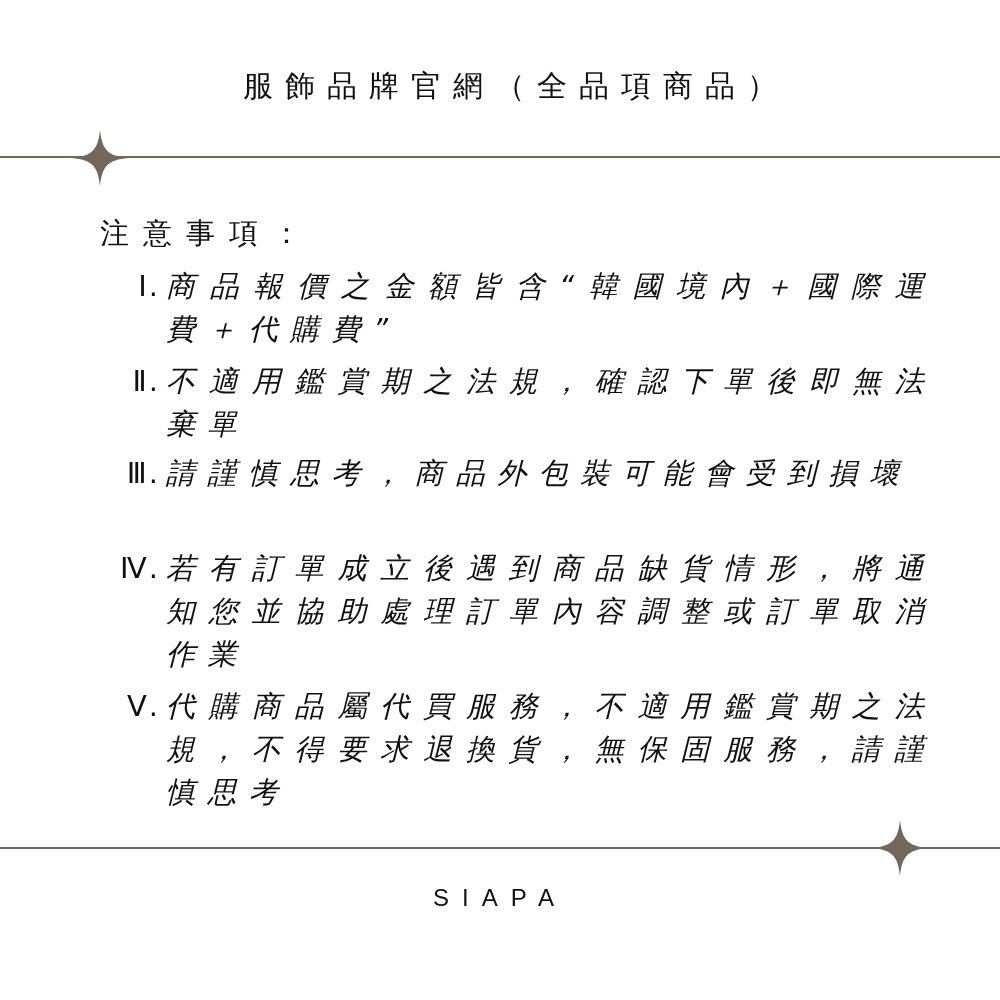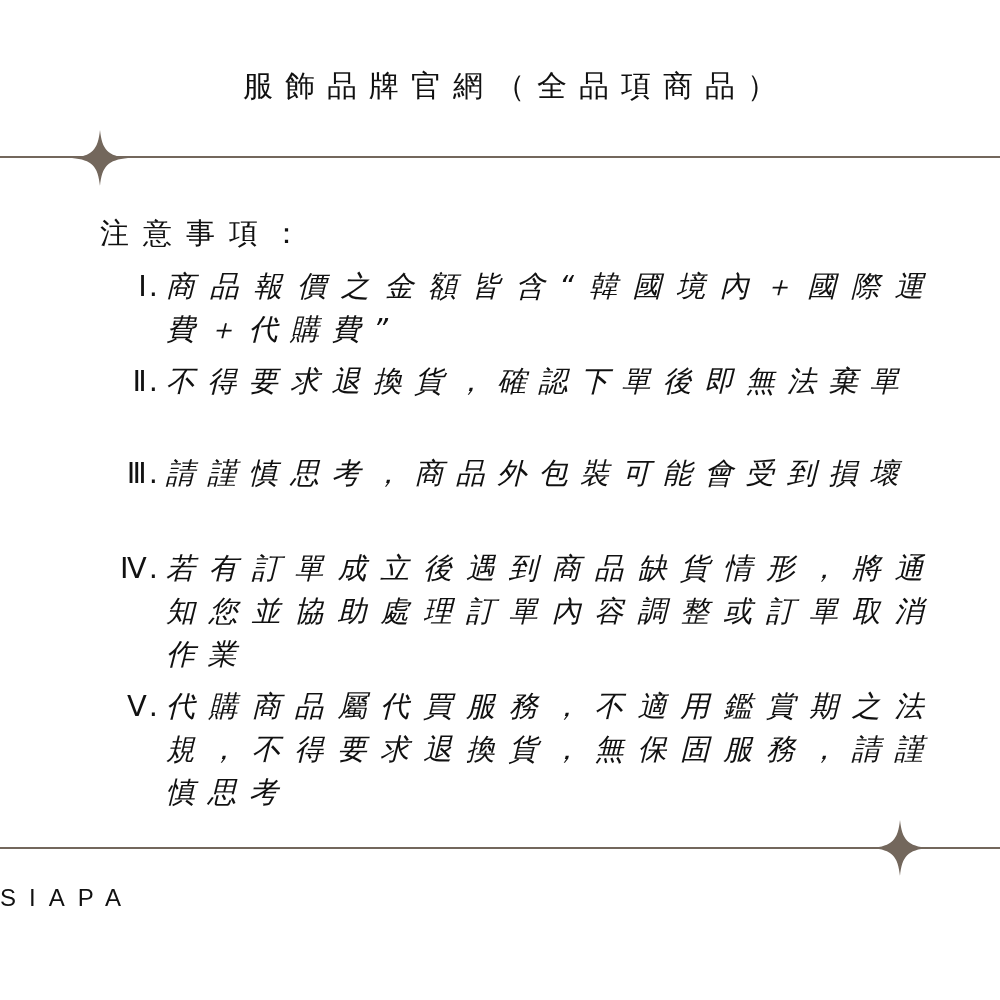--- a/index.html
+++ b/index.html
@@ -6,41 +6,41 @@
   body { width:1000px; height:1000px; background:#ffffff; position:relative; overflow:hidden;
          font-family:"DejaVu Sans", "Liberation Sans", sans-serif; color:#111; }
   .title { position:absolute; top:66px; left:0; width:1000px; text-align:center;
            font-size:30px; letter-spacing:12px; font-weight:400;padding-left:16px; }
   .divider { position:absolute; left:0; width:1000px; height:2px; background:#73675c; }
   .star { position:absolute; width:60px; height:60px; }
   .heading { position:absolute; left:100px; top:214px; font-size:29px; letter-spacing:14px;text-align:center; }
   .item { position:absolute; left:100px; width:840px; font-size:29px; line-height:43px; }
   .item .num { position:absolute; left:0; width:60px; text-align:right; letter-spacing:2px; }
   .item .txt { position:absolute; left:66px; width:770px; letter-spacing:12.4px; word-break:break-all; text-align:justify; text-align-last:left;font-style:italic; }
-  .footer { position:absolute; top:884px; left:0; width:1000px; text-align:left; font-size:24px; letter-spacing:13px; font-family:"Liberation Sans", sans-serif; }
+  .footer { position:absolute; top:884px; left:0; width:1000px; text-align:center; font-size:24px; letter-spacing:13px; font-family:"Liberation Sans", sans-serif; }
 </style>
 </head>
 <body>
 
 <div class="title">服飾品牌官網（全品項商品）</div>
 
 <div class="divider" style="top:156px;"></div>
 <svg class="star" style="left:70px; top:128px;" viewBox="0 0 60 60">
   <path d="M30 2 C32 22 38 28 58 30 C38 32 32 38 30 58 C28 38 22 32 2 30 C22 28 28 22 30 2 Z" fill="#73675c"></path>
 </svg>
 
 <div class="heading">注意事項：</div>
 
 <div class="item" style="top:265px;">
   <span class="num">Ⅰ.</span>
   <span class="txt">商品報價之金額皆含“韓國境內＋國際運費＋代購費”</span>
 </div>
 <div class="item" style="top:360px;">
   <span class="num">Ⅱ.</span>
-  <span class="txt">不得要求退換貨，確認下單後即無法棄單</span>
+  <span class="txt">不適用鑑賞期之法規，確認下單後即無法棄單</span>
 </div>
 <div class="item" style="top:452px;">
   <span class="num">Ⅲ.</span>
   <span class="txt">請謹慎思考，商品外包裝可能會受到損壞</span>
 </div>
 <div class="item" style="top:547px;">
   <span class="num">Ⅳ.</span>
   <span class="txt">若有訂單成立後遇到商品缺貨情形，將通知您並協助處理訂單內容調整或訂單取消作業</span>
 </div>
 <div class="item" style="top:685px;">

